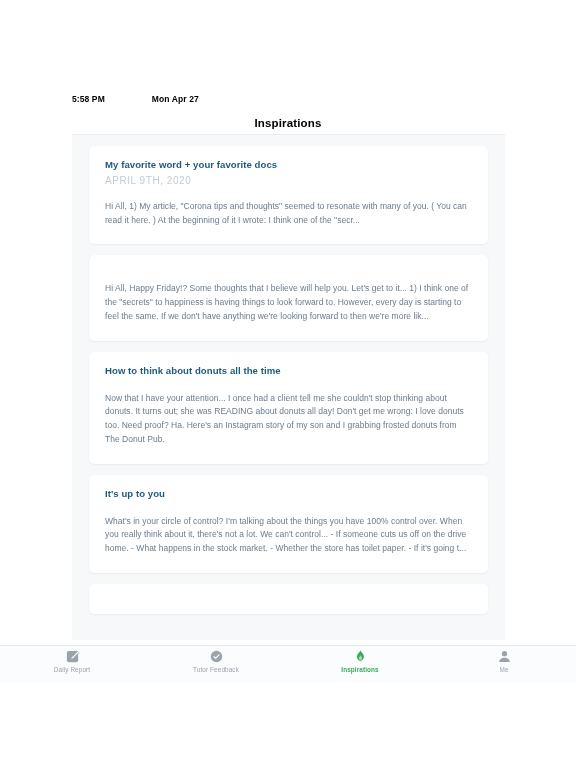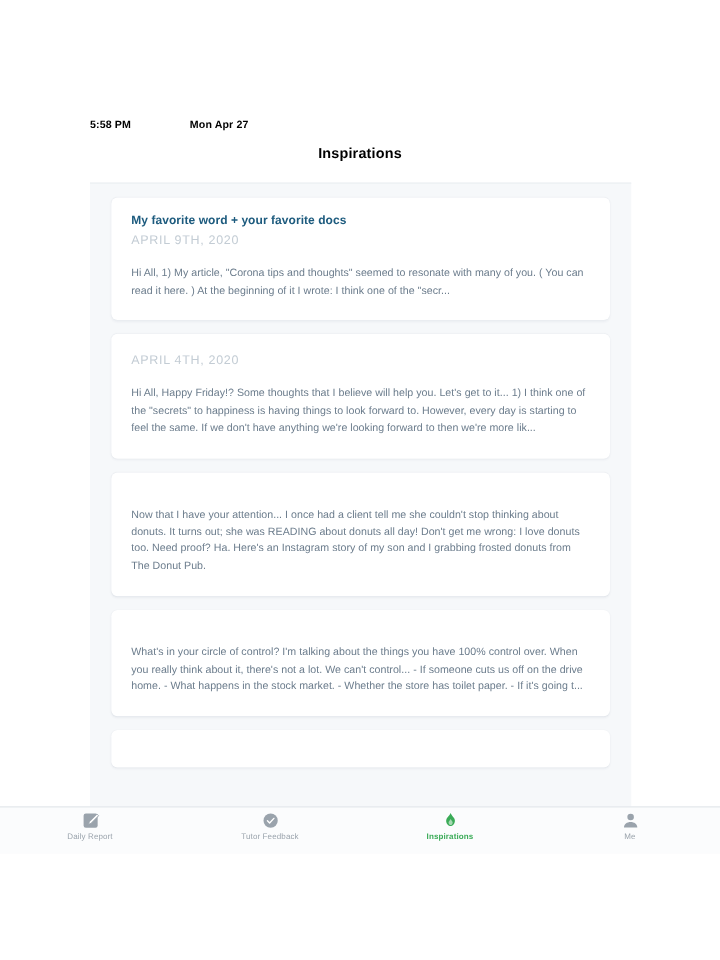--- a/index.html
+++ b/index.html
@@ -64,21 +64,21 @@
   .nav-title {
     font-size:11.5px;
     font-weight:700;
     color:#000000;
     letter-spacing:.15px;
   }
 
   
   .content {
     position:absolute;
-    left:72px; top:146px;
+    left:72px; top:134px;
     width:433px;
     height:506px;
     background:#f6f8fa;
     overflow:hidden;
     border-top:1px solid #eceff2;
   }
   .card-list { padding:11px 0 0 0; }
 
   .card {
     position:relative;
@@ -178,27 +178,28 @@
   </div>
 
   <div class="content">
     <div class="card-list" id="card-list">
         <div class="card">
           <div class="card-title">My favorite word + your favorite docs</div>
           <div class="card-date">APRIL 9TH, 2020</div>
           <div class="card-body">Hi All, 1) My article, "Corona tips and thoughts" seemed to resonate with many of you. ( You can read it here. ) At the beginning of it I wrote: I think one of the "secr...</div>
         </div>
         <div class="card">
-          <div class="card-date">APRIL 4TH, 2020</div>
           <div class="card-body">Hi All, Happy Friday!? Some thoughts that I believe will help you. Let's get to it... 1) I think one of the "secrets" to happiness is having things to look forward to. However, every day is starting to feel the same. If we don't have anything we're looking forward to then we're more lik...</div>
         </div>
         <div class="card">
+          <div class="card-title">How to think about donuts all the time</div>
           <div class="card-body">Now that I have your attention... I once had a client tell me she couldn't stop thinking about donuts. It turns out; she was READING about donuts all day! Don't get me wrong: I love donuts too. Need proof? Ha. Here's an Instagram story of my son and I grabbing frosted donuts from The Donut Pub.</div>
         </div>
         <div class="card">
+          <div class="card-title">It's up to you</div>
           <div class="card-body">What's in your circle of control? I'm talking about the things you have 100% control over. When you really think about it, there's not a lot. We can't control... - If someone cuts us off on the drive home. - What happens in the stock market. - Whether the store has toilet paper. - If it's going t...</div>
         </div>
         <div class="card"></div>
       </div>
   </div>
 
   <div class="tabbar" id="tabbar">
       <div class="tab">
         <span class="tab-icon">
           <svg width="15" height="15" viewBox="0 0 20 20">

